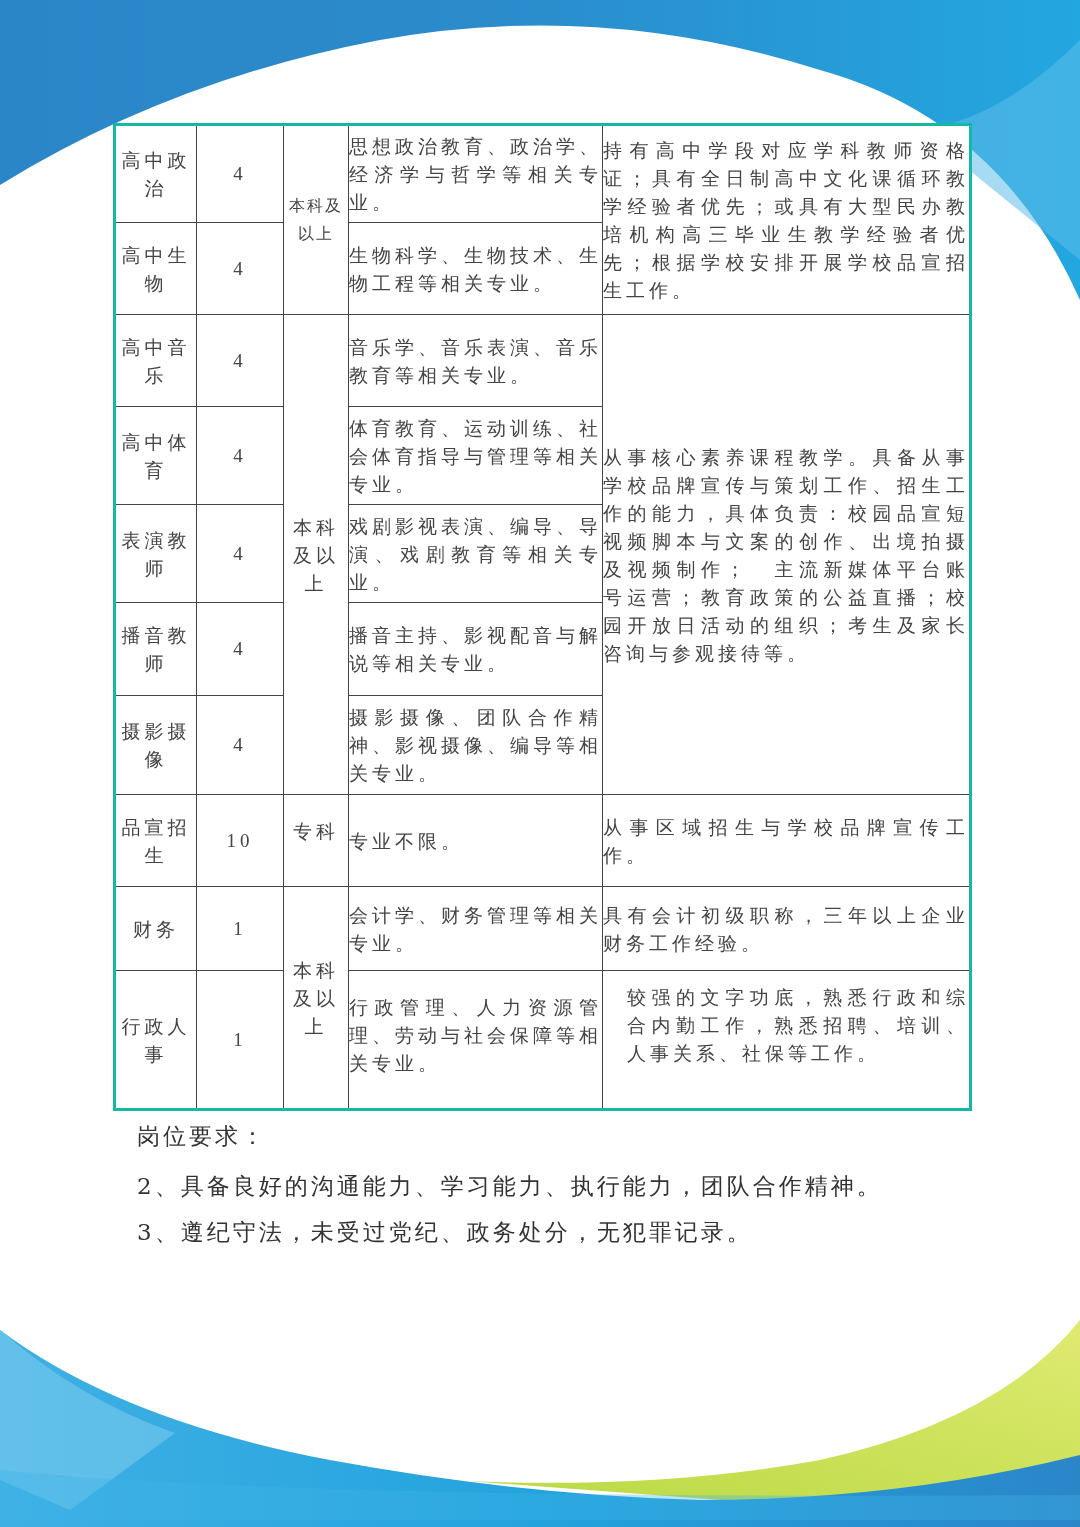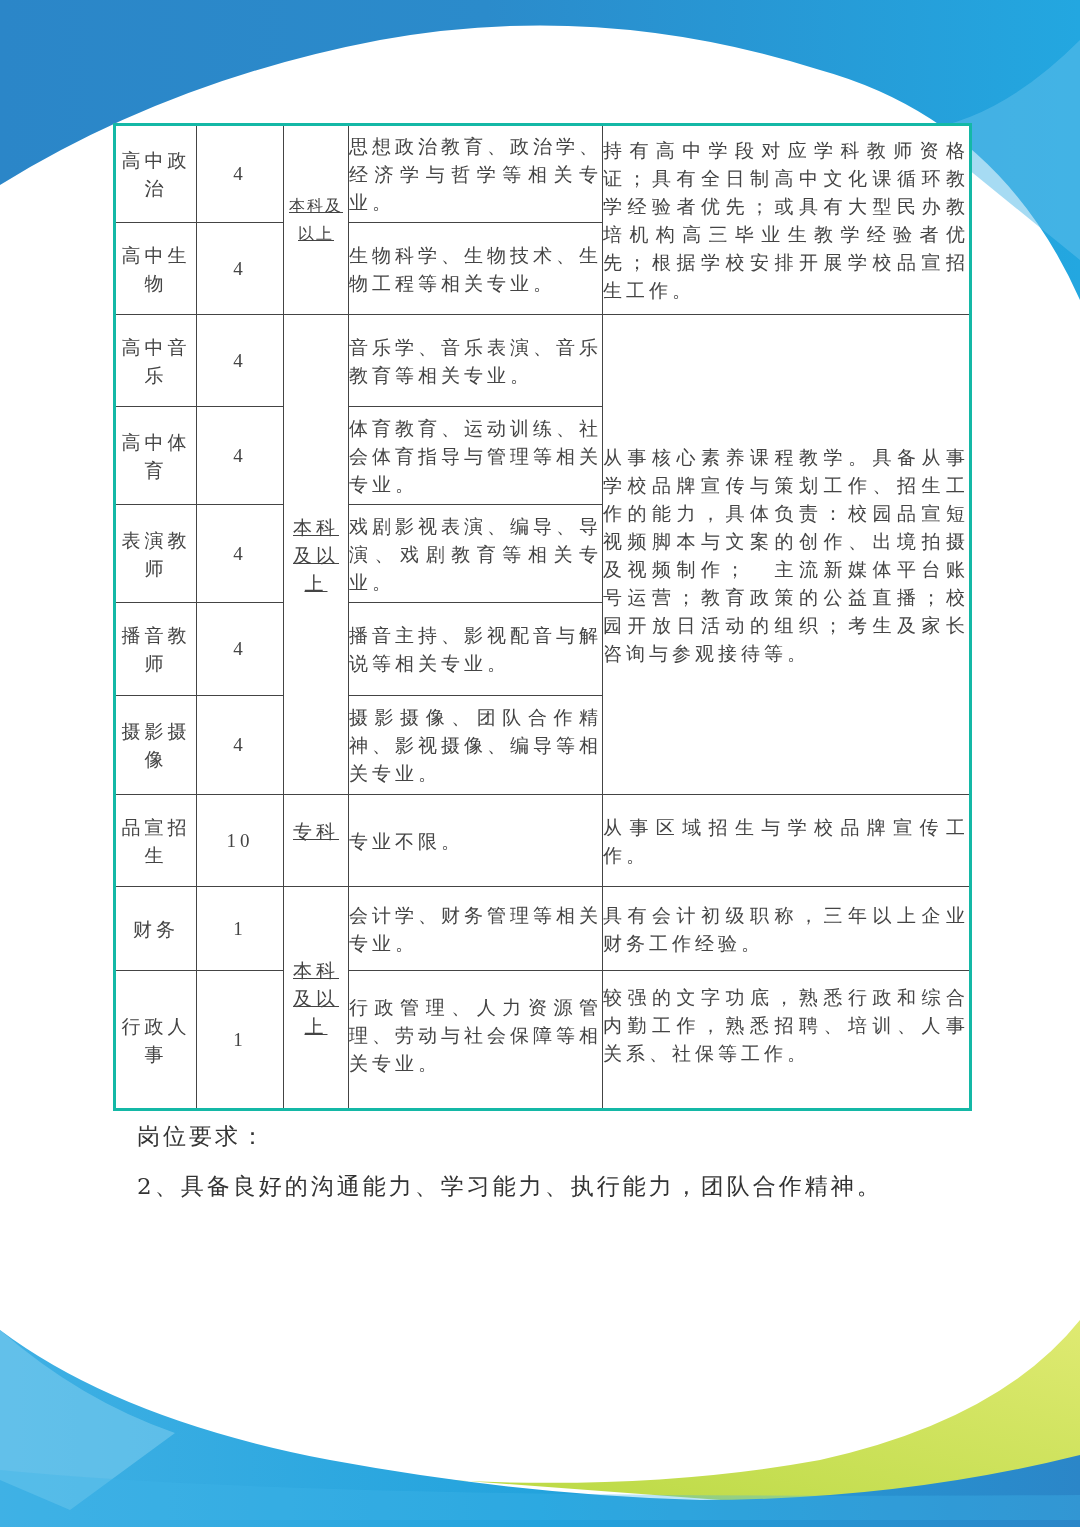--- a/index.html
+++ b/index.html
@@ -20,21 +20,21 @@
       background: #fff;
     }
     table.jobs td {
       border: 1.5px solid #444;
       font-size: 19px; line-height: 28px;
       color: #444; padding: 0; vertical-align: middle;
       letter-spacing: 4px;
     }
     td.post { text-align: center; padding: 6px 8px 0 14px; letter-spacing: 4px; font-size: 19px; line-height: 25px; }
     td.count { text-align: center; font-family: "Liberation Serif", serif; font-size: 20px; letter-spacing: 0; }
-    td.edu { text-align: center; font-size: 18px; line-height: 26px; vertical-align: middle; padding: 0 4px; text-decoration: underline; }
+    td.edu { text-align: center; font-size: 18px; line-height: 26px; vertical-align: middle; padding: 0 4px; }
     td.edu.top { vertical-align: top; padding-top: 26px; }
     td.major { padding: 4px 8px 4px 13px; text-align: justify; }
     td.req { padding: 0 2px 0 2px; text-align: justify; font-size: 19.5px; letter-spacing: 3.5px; }
     td.req.top { vertical-align: top; padding-top: 22px; }
 
     .requirements {
       position: absolute; left: 137px; top: 1120px; width: 800px;
       font-family: "DejaVu Serif", "Liberation Serif", serif;
       font-size: 23px; line-height: 32px; color: #333; letter-spacing: 3px;
     }
@@ -135,23 +135,24 @@
         <td class="post">财务</td>
         <td class="count">1</td>
         <td class="edu" rowspan="2" style="padding:0 6px;">本科及以上</td>
         <td class="major">会计学、财务管理等相关专业。</td>
         <td class="req">具有会计初级职称，三年以上企业财务工作经验。</td>
       </tr>
       <tr style="height:139px">
         <td class="post">行政人事</td>
         <td class="count">1</td>
         <td class="major" style="vertical-align:top;padding-top:22px;">行政管理、人力资源管理、劳动与社会保障等相关专业。</td>
-        <td class="req top" style="padding-top:12px;">较强的文字功底，熟悉行政和综合内勤工作，熟悉招聘、培训、人事关系、社保等工作。</td>
+        <td class="req top" style="padding-top:12px;padding-left:24px;">较强的文字功底，熟悉行政和综合内勤工作，熟悉招聘、培训、人事关系、社保等工作。</td>
       </tr>
     </tbody>
   </table>
 
   <div class="requirements">
     <div class="heading">岗位要求：</div>
     <div class="item">2、具备良好的沟通能力、学习能力、执行能力，团队合作精神。</div>
+    <div class="item">3、遵纪守法，未受过党纪、政务处分，无犯罪记录。</div>
   </div>
 
 </div>
 
 </body></html>

